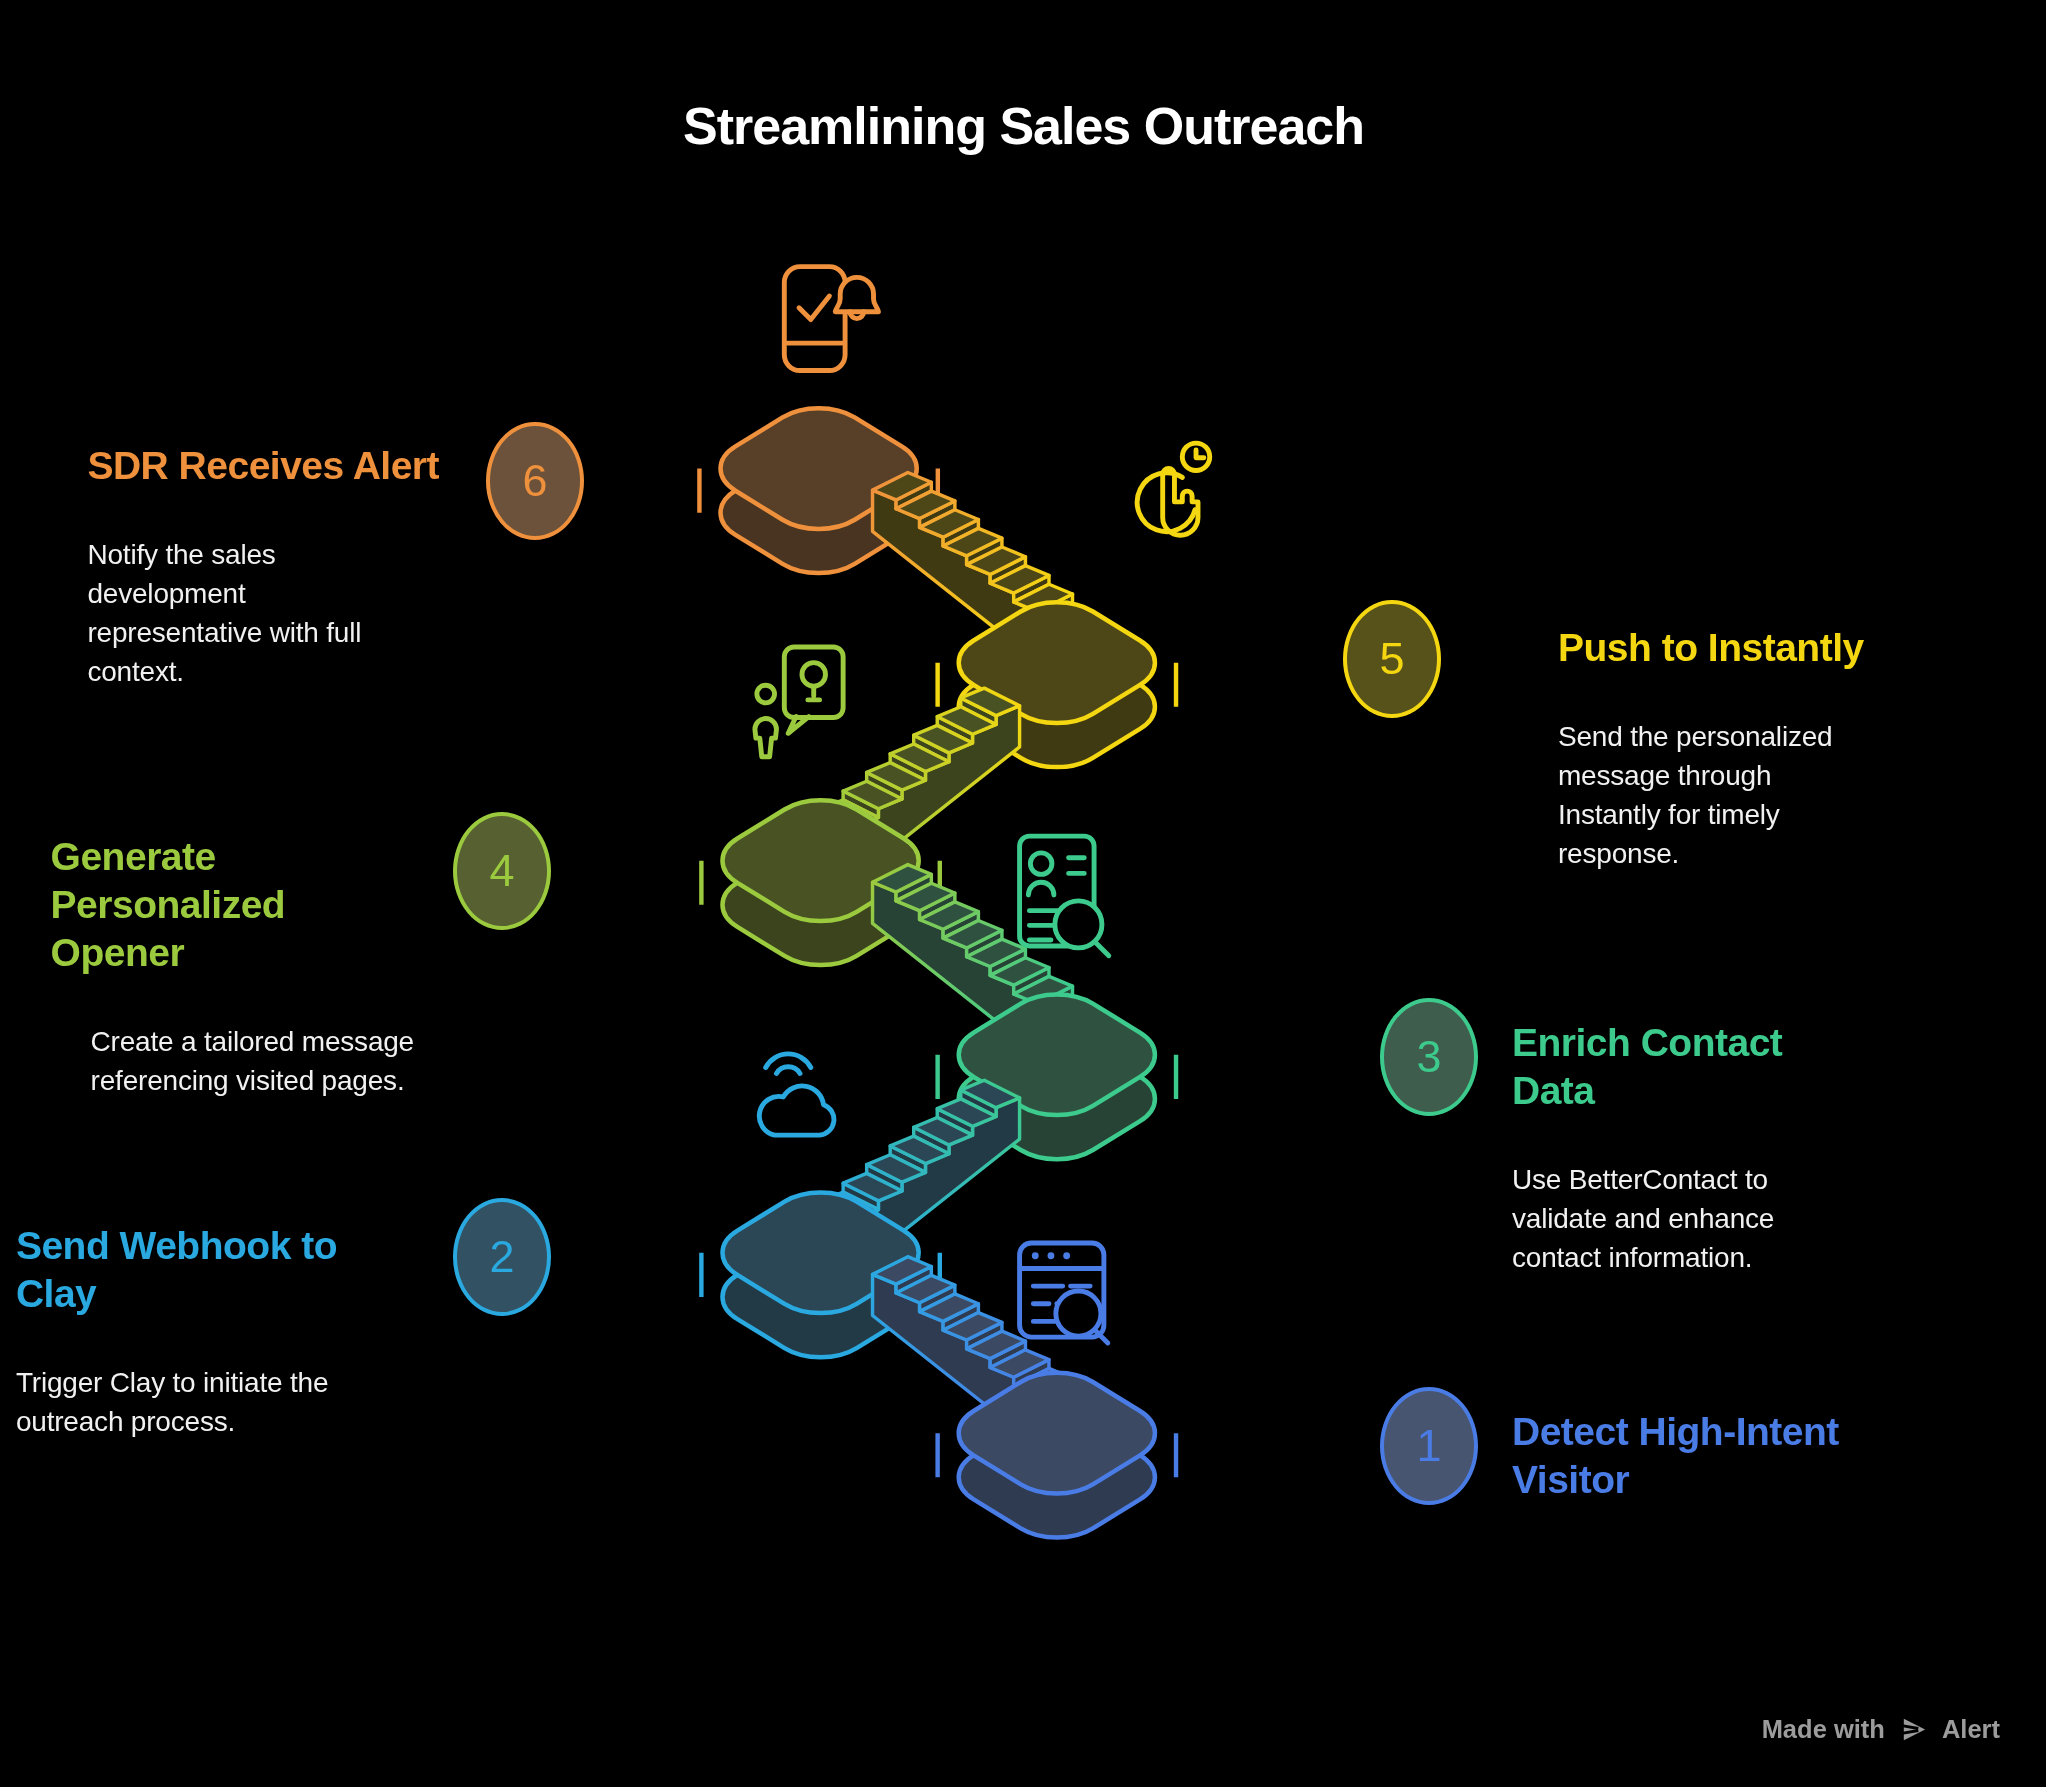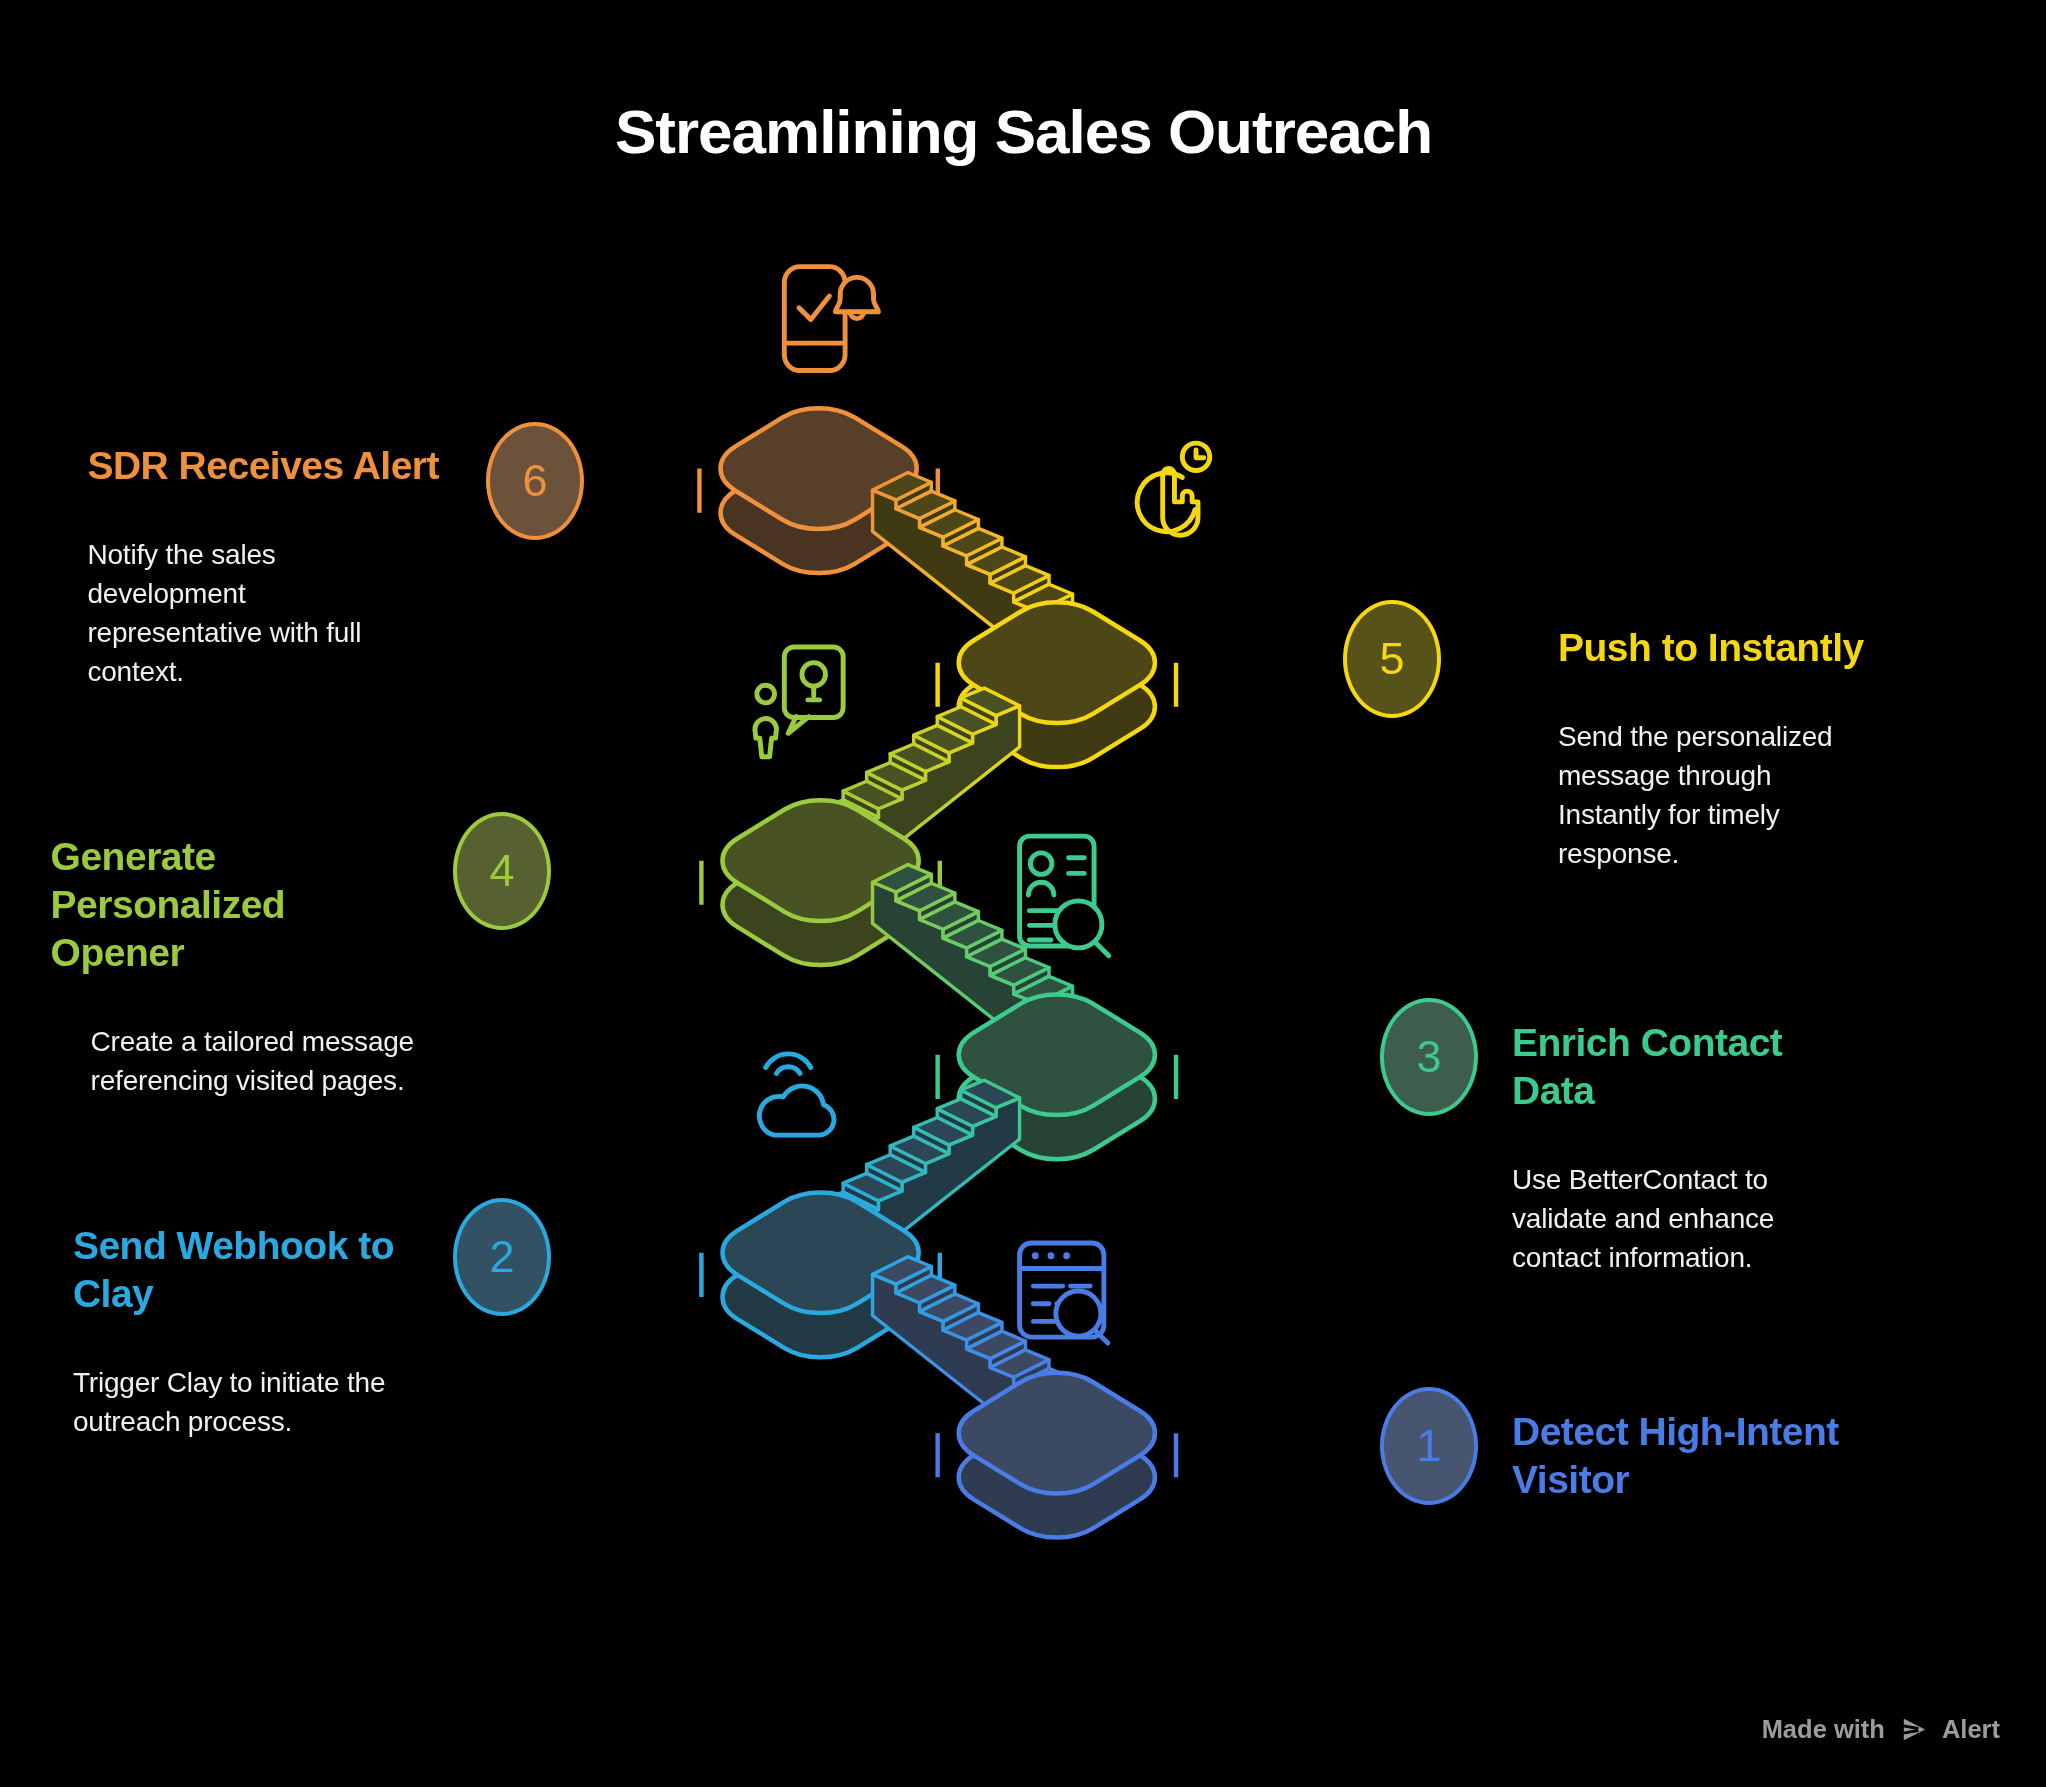--- a/index.html
+++ b/index.html
@@ -1,21 +1,21 @@
 <!DOCTYPE html>
 <html><head>
 <meta charset="utf-8">
 <style>
   html,body{margin:0;padding:0}
   body{width:2047px;height:1788px;background:#000;position:relative;overflow:hidden;
        font-family:"Liberation Sans",sans-serif;color:#fff}
   svg{display:block}
   #stage{position:absolute;left:0;top:0}
   .main-title{position:absolute;left:0;right:0;top:96px;text-align:center;
-              font-size:62px;font-weight:700;letter-spacing:-1px}
+              font-size:52px;font-weight:700;letter-spacing:-1px}
   .step-text{position:absolute;white-space:pre-line}
   .step-text.left{text-align:left}
   .step-title{font-size:39px;font-weight:700;line-height:48px;letter-spacing:-0.5px}
   .step-desc{font-size:28px;font-weight:400;line-height:39px;margin-top:26.5px;letter-spacing:-0.2px}
   .badge{position:absolute;width:98px;height:118px;border-radius:50%;border:4.9px solid;
          display:flex;align-items:center;justify-content:center;box-sizing:border-box}
   .badge-num{font-size:45px;font-weight:400}
   .footer{position:absolute;top:1715px;right:47px;display:flex;align-items:center;gap:14px;
           font-size:25.5px;font-weight:600}
 </style>
@@ -246,21 +246,21 @@
   <div class="step-title" style="color: rgb(61, 203, 141);">Enrich Contact
 Data</div>
   <div class="step-desc" style="color: rgb(241, 241, 241);">Use BetterContact to
 validate and enhance
 contact information.</div>
 </div>
 <div class="badge" style="left: 1380px; top: 998px; border-color: rgb(61, 203, 141); background: rgb(63, 93, 76);">
   <span class="badge-num" style="color: rgb(61, 203, 141);">3</span>
 </div>
 
-<div class="step-text left" style="right:1653px;top:1204px">
+<div class="step-text left" style="right:1710px;top:1204px">
   <div class="step-title" style="color: rgb(42, 169, 224);">Send Webhook to
 Clay</div>
   <div class="step-desc" style="color: rgb(241, 241, 241);">Trigger Clay to initiate the
 outreach process.</div>
 </div>
 <div class="badge" style="left: 453px; top: 1198px; border-color: rgb(42, 169, 224); background: rgb(50, 82, 99);">
   <span class="badge-num" style="color: rgb(42, 169, 224);">2</span>
 </div>
 
 <div class="step-text" style="left:1512px;top:1390px">

